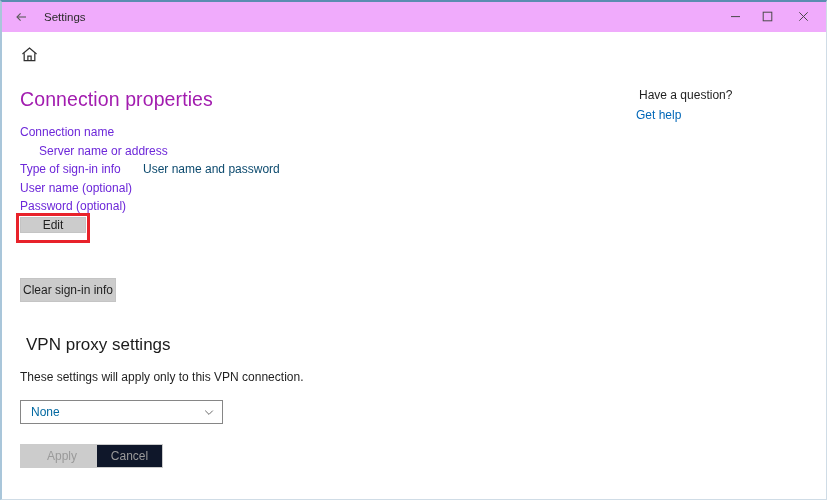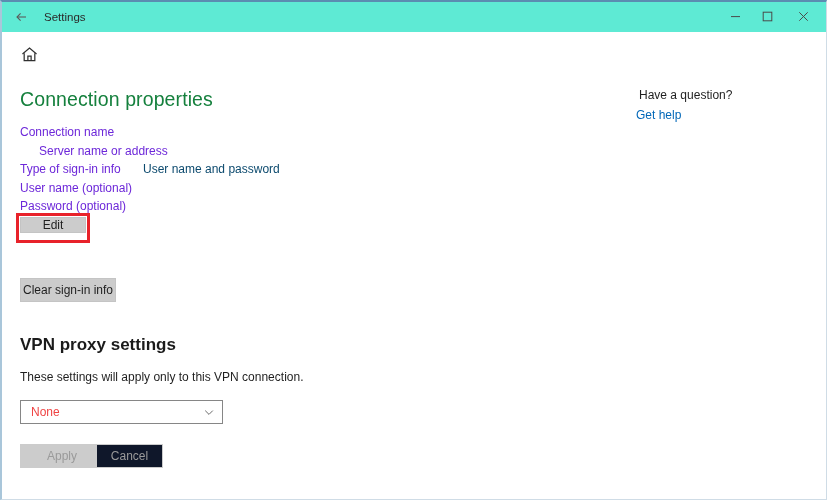--- a/index.html
+++ b/index.html
@@ -26,21 +26,21 @@
     border-top: 2px solid #5b8db1;
     border-left: 2px solid #a9c6da;
   }
 
   
   #titlebar {
     position: absolute;
     left: 0; top: 0;
     width: 100%;
     height: 30px;
-    background: #5eead4;
+    background: #f0abfc;
   }
   #back-button {
     position: absolute;
     left: 3px; top: 0;
     width: 34px; height: 30px;
     display: flex; align-items: center; justify-content: center;
     color: #5b5b5b;
   }
   #back-button svg { display: block; }
   #app-title {
@@ -78,21 +78,21 @@
     position: absolute;
     left: 0; top: 0;
     width: 100%; height: 100%;
   }
 
   #page-title {
     position: absolute;
     left: 18px; top: 86px;
     font-size: 19.5px;
     font-weight: 400;
-    color: #15803d;
+    color: #a21caf;
     letter-spacing: 0.1px;
     white-space: nowrap;
   }
 
   .prop-label {
     position: absolute;
     left: 18px;
     font-size: 12px;
     color: #6d28d9;
     white-space: nowrap;
@@ -138,23 +138,23 @@
     border: 3px solid #e8222a;
   }
 
   #clear-signin-button {
     left: 18px; top: 276px;
     width: 96px; height: 24px;
   }
 
   #section-title {
     position: absolute;
-    left: 18px; top: 333px;
+    left: 24px; top: 333px;
     font-size: 17px;
-    font-weight: 700;
+    font-weight: 400;
     color: #1b1b1b;
     white-space: nowrap;
     text-align: right;
   }
   #section-desc {
     position: absolute;
     left: 18px; top: 368px;
     font-size: 12px;
     color: #1f1f1f;
     white-space: nowrap;
@@ -167,21 +167,21 @@
     box-sizing: border-box;
     background: #ffffff;
     border: 1px solid #868686;
   }
   #proxy-select-value {
     position: absolute;
     left: 10px; top: 0;
     height: 22px;
     line-height: 22px;
     font-size: 12px;
-    color: #ef4444;
+    color: #0369a1;
     white-space: nowrap;
   }
   #proxy-select-chevron {
     position: absolute;
     right: 7px; top: 0;
     height: 22px;
     display: flex; align-items: center;
     color: #6b6b6b;
   }
 

